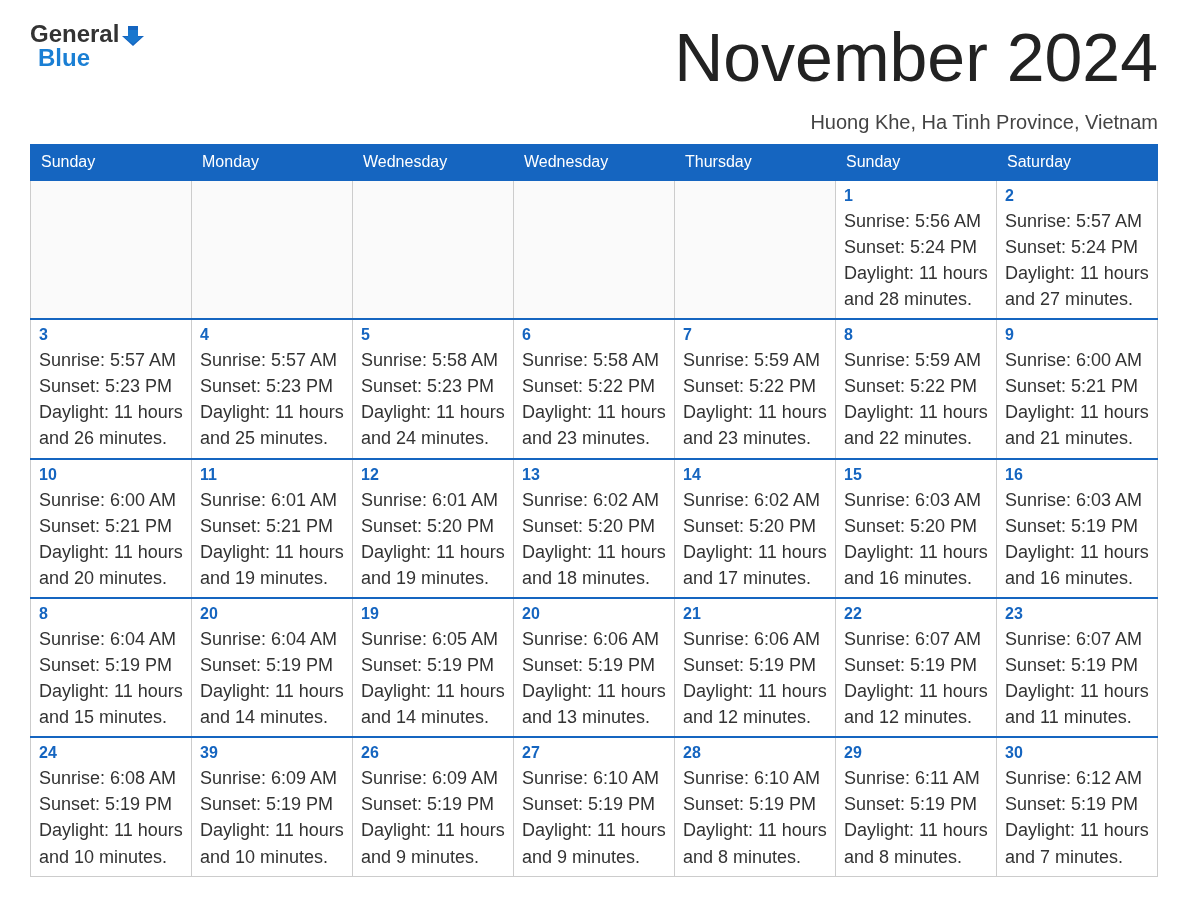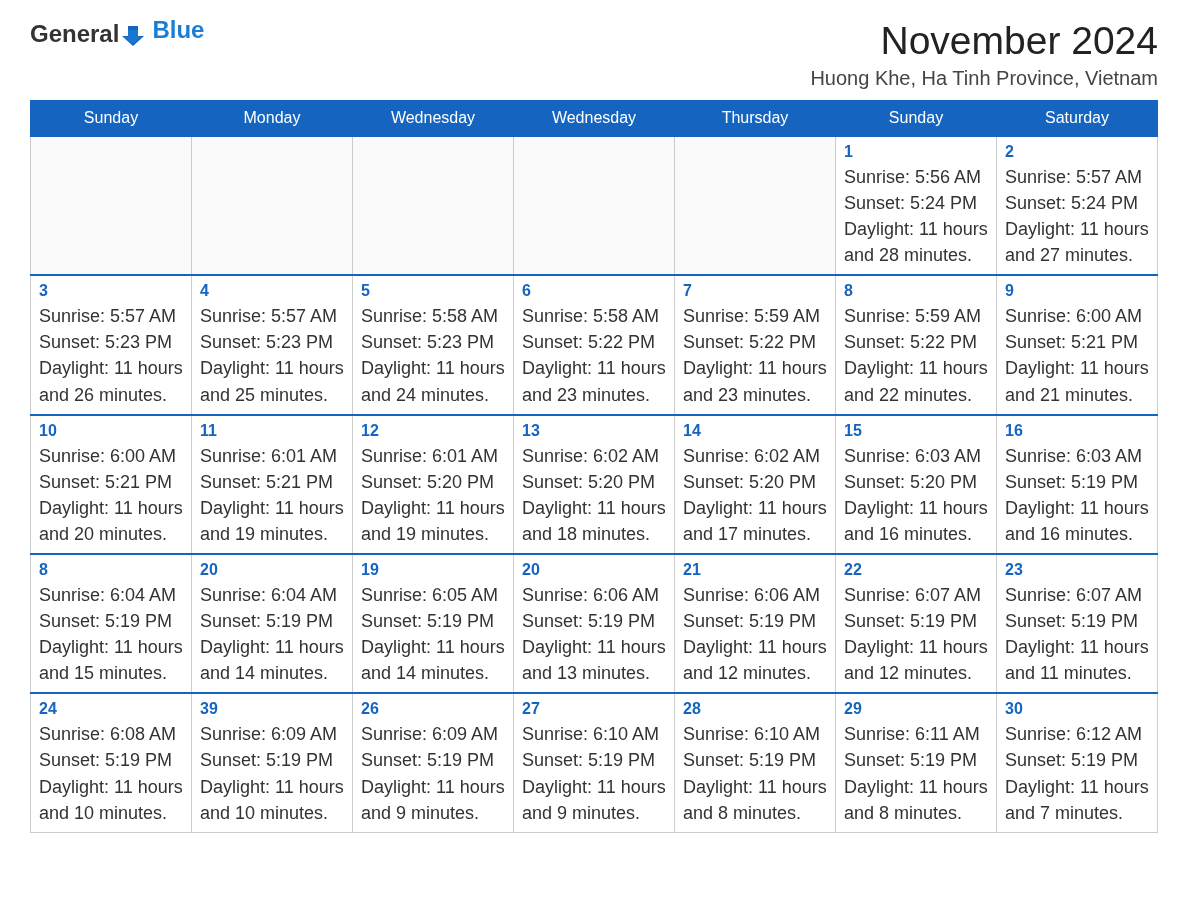--- a/index.html
+++ b/index.html
@@ -13,43 +13,43 @@
     .header-area {
       display: flex;
       justify-content: space-between;
       align-items: flex-start;
       margin-bottom: 10px;
     }
     .title-area {
       text-align: right;
     }
     .month-title {
-      font-size: 39px;
+      font-size: 68px;
       font-weight: normal;
       color: #222;
       line-height: 1.1;
     }
     .subtitle {
       font-size: 20px;
       color: #444;
-      margin-top: 4px;
+      margin-top: 16px;
       text-align: right;
     }
     .calendar {
       width: 100%;
       border-collapse: collapse;
       margin-top: 10px;
     }
     .calendar th {
       background: #1565c0;
       color: #fff;
       font-size: 16px;
       font-weight: normal;
       padding: 8px 10px;
-      text-align: center;
+      text-align: left;
       border: 1px solid #1565c0;
     }
     .calendar td {
       vertical-align: top;
       padding: 6px 8px;
       border: 1px solid #ccc;
       width: 14.28%;
       min-height: 100px;
       font-size: 13px;
       color: #333;
@@ -67,21 +67,21 @@
       line-height: 1.45;
     }
     .empty-cell {
       background: #fafafa;
     }
     tr.week-row td {
       border-top: 2px solid #1565c0;
     }
     .logo-wrapper {
       display: flex;
-      flex-direction: row;
+      flex-direction: column;
       align-items: flex-start;
     }
     .logo-line1 {
       display: flex;
       align-items: center;
     }
   </style>
 </head>
 <body>
 

